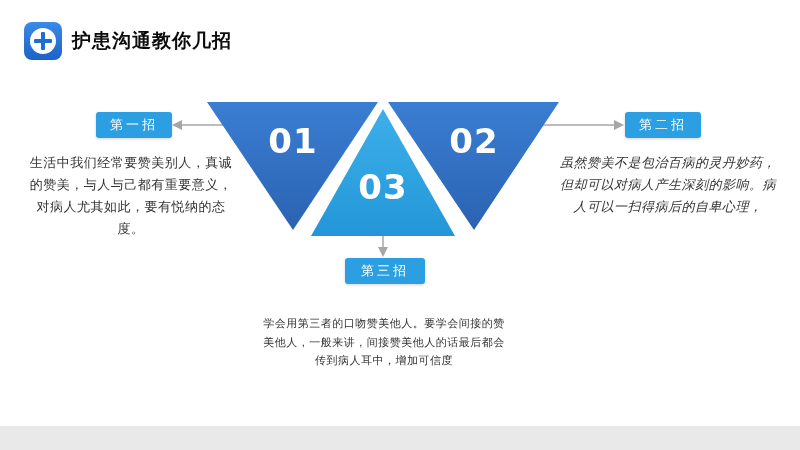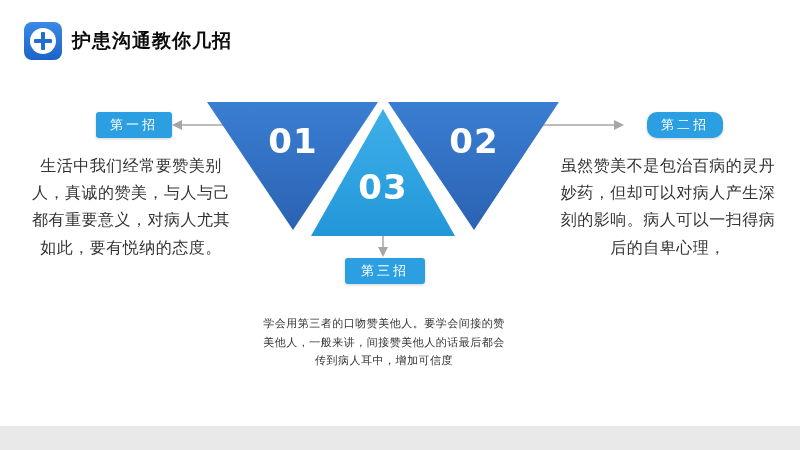--- a/index.html
+++ b/index.html
@@ -42,29 +42,29 @@
     font-family:"DejaVu Sans","Liberation Sans",sans-serif;
     font-size:34px;font-weight:bold;fill:#ffffff;letter-spacing:1px;
   }
   
   .badge{
     position:absolute;height:26px;display:flex;align-items:center;justify-content:center;
     background:#2b9fe2;color:#ffffff;font-size:13px;letter-spacing:3px;
     border-radius:3px;box-shadow:0 1px 3px rgba(0,0,0,.18);font-family:Liberation Mono, monospace;
   }
   .badge-first{left:96px;top:112px;width:76px;}
-  .badge-second{left:647px;top:112px;width:76px;border-radius:10px;}
+  .badge-second{left:625px;top:112px;width:76px;}
   .badge-third{left:345px;top:258px;width:80px;}
   
   .para{
     position:absolute;color:#333333;text-align:center;
-    font-size:16px;line-height:1.7;letter-spacing:.5px;
+    font-size:13px;line-height:1.7;letter-spacing:.5px;
   }
   .para-left{left:28px;top:152px;width:206px;}
-  .para-right{left:554px;top:152px;width:228px;}
+  .para-right{left:554px;top:152px;width:228px;font-style:italic;}
   .para-bottom{left:260px;top:314px;width:248px;font-size:11px;}
 </style>
 </head>
 <body>
 
 <div class="slide">
 
   <div class="header">
     <div class="logo">
       <div class="circle"></div>

